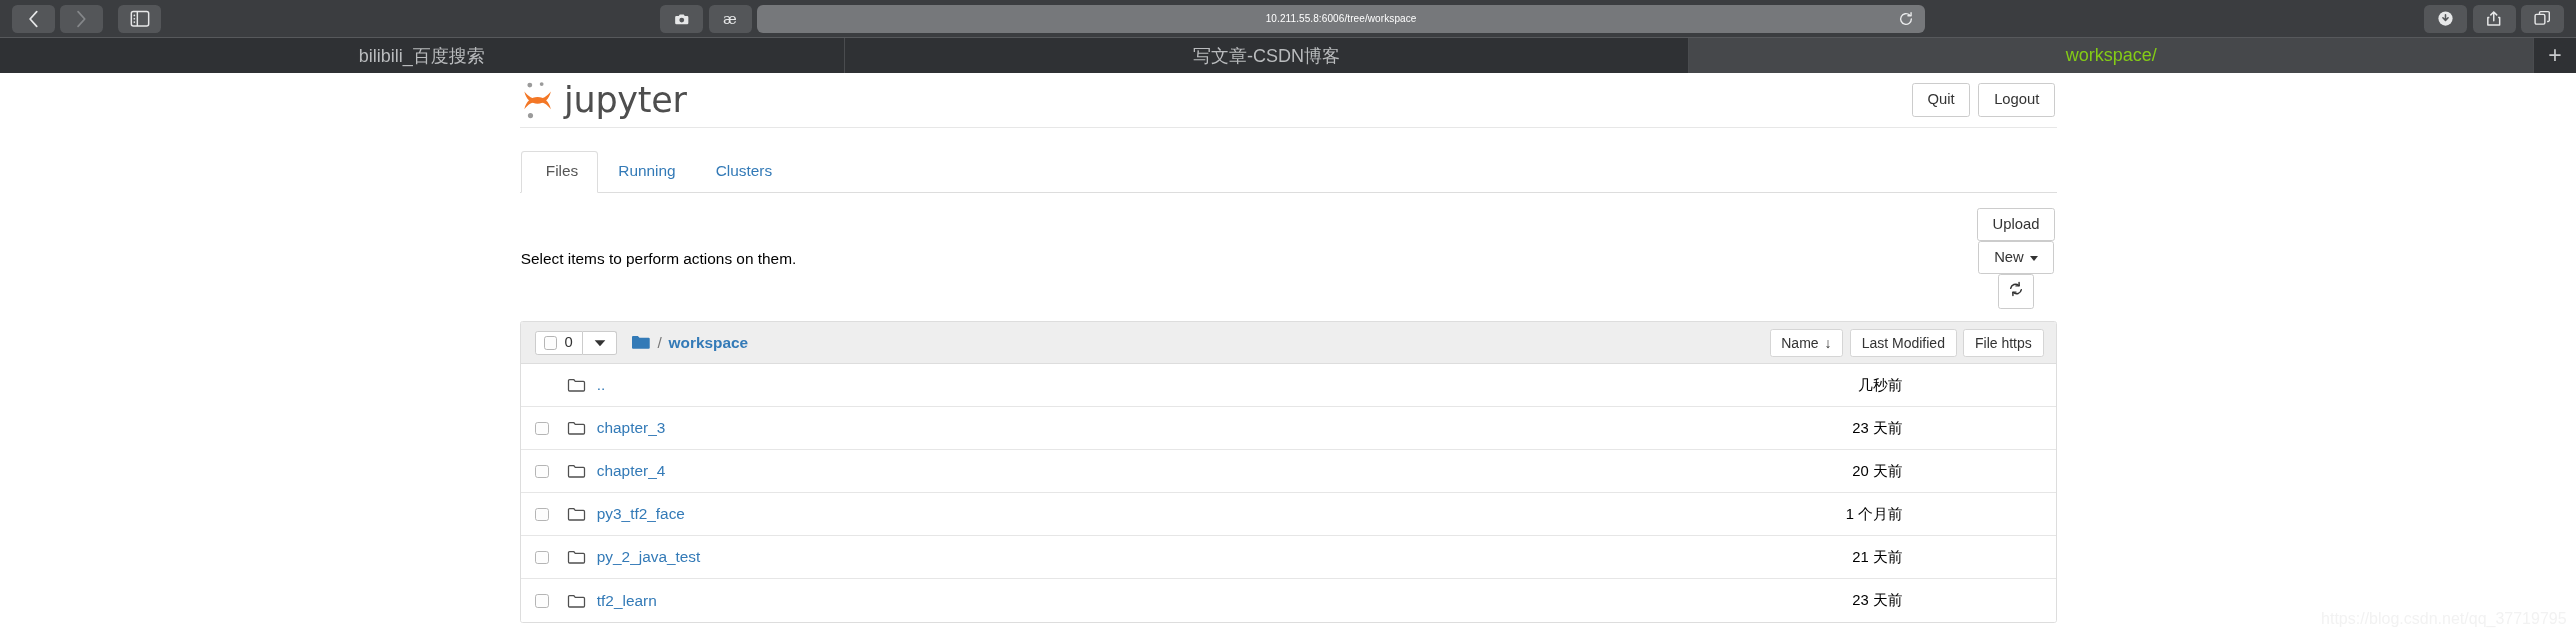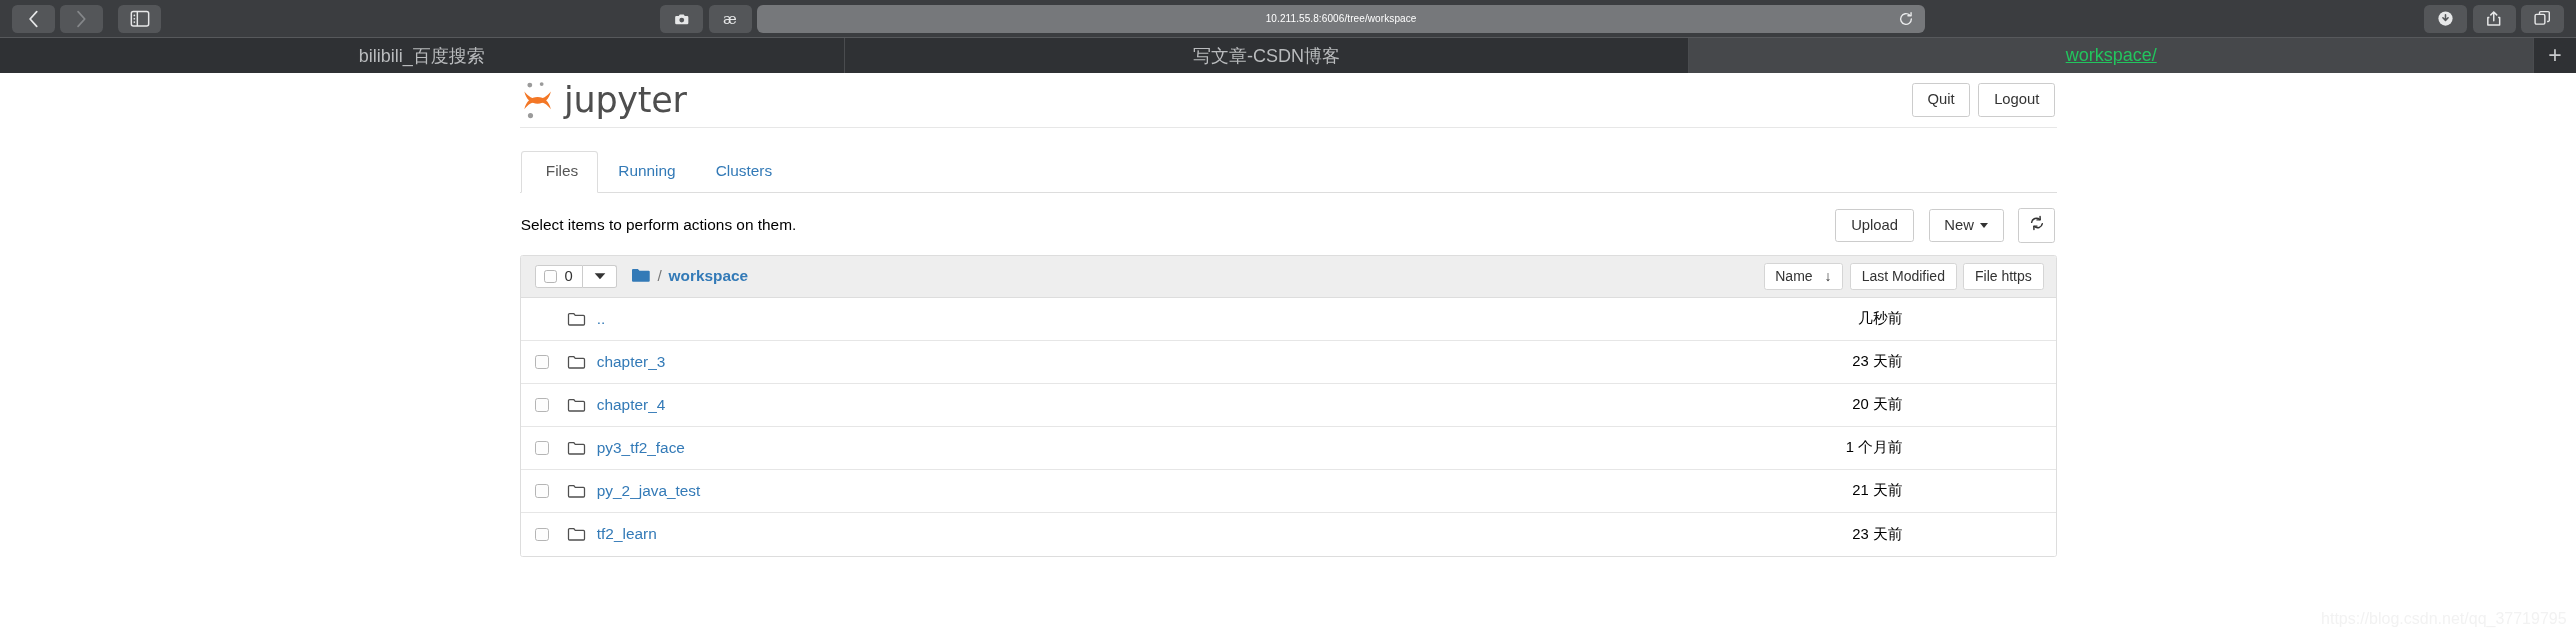--- a/index.html
+++ b/index.html
@@ -88,22 +88,21 @@
     color: #b9bbbd;
     font-size: 18px;
     border-right: 0.7px solid #4a4c4f;
     cursor: pointer;
     min-width: 0;
     overflow: hidden;
     white-space: nowrap;
   }
   .tab.active {
     background: #46484b;
-    color: #22c55e;
-    text-decoration: underline;
+    color: #84cc16;
   }
   .tab-newbtn {
     flex: 0 0 42px;
     display: flex;
     align-items: center;
     justify-content: center;
     color: #c9cbcd;
     font-size: 23px;
     font-weight: 300;
     cursor: pointer;
@@ -186,21 +185,21 @@
   .list-toolbar {
     display: flex;
     align-items: center;
     justify-content: space-between;
     padding: 14.8px 1.3px 12px 1.3px;
   }
   .toolbar-hint {
     font-size: 15.4px;
     color: #000000;
   }
-  .toolbar-actions { display: flex; gap: 8px; align-items: center; }
+  .toolbar-actions { display: flex; gap: 0; align-items: center; flex-direction: column; }
   .toolbar-actions .btn { border-radius: 2.7px; margin-left: 6.7px; }
   .btn-caret {
     display: inline-block;
     margin-left: 6px;
     border-left: 4.7px solid transparent;
     border-right: 4.7px solid transparent;
     border-top: 5.4px solid #333;
     vertical-align: middle;
   }
   .btn-refresh { padding: 6px 9.4px; display: flex; align-items: center; }
@@ -267,21 +266,21 @@
     border: 0.7px solid #d5d5d5;
     background: #ffffff;
     font-size: 14px;
     color: #333;
     padding: 4.7px 10.7px;
     border-radius: 2.7px;
     cursor: pointer;
     white-space: nowrap;
     display: flex;
     align-items: center;
-    gap: 12px;
+    gap: 6px;
   }
 
   
   .file-row {
     display: flex;
     align-items: center;
     height: 43px;
     border-bottom: 0.7px solid #e6e6e6;
     padding: 0 12px 0 14.8px;
     background: #ffffff;

